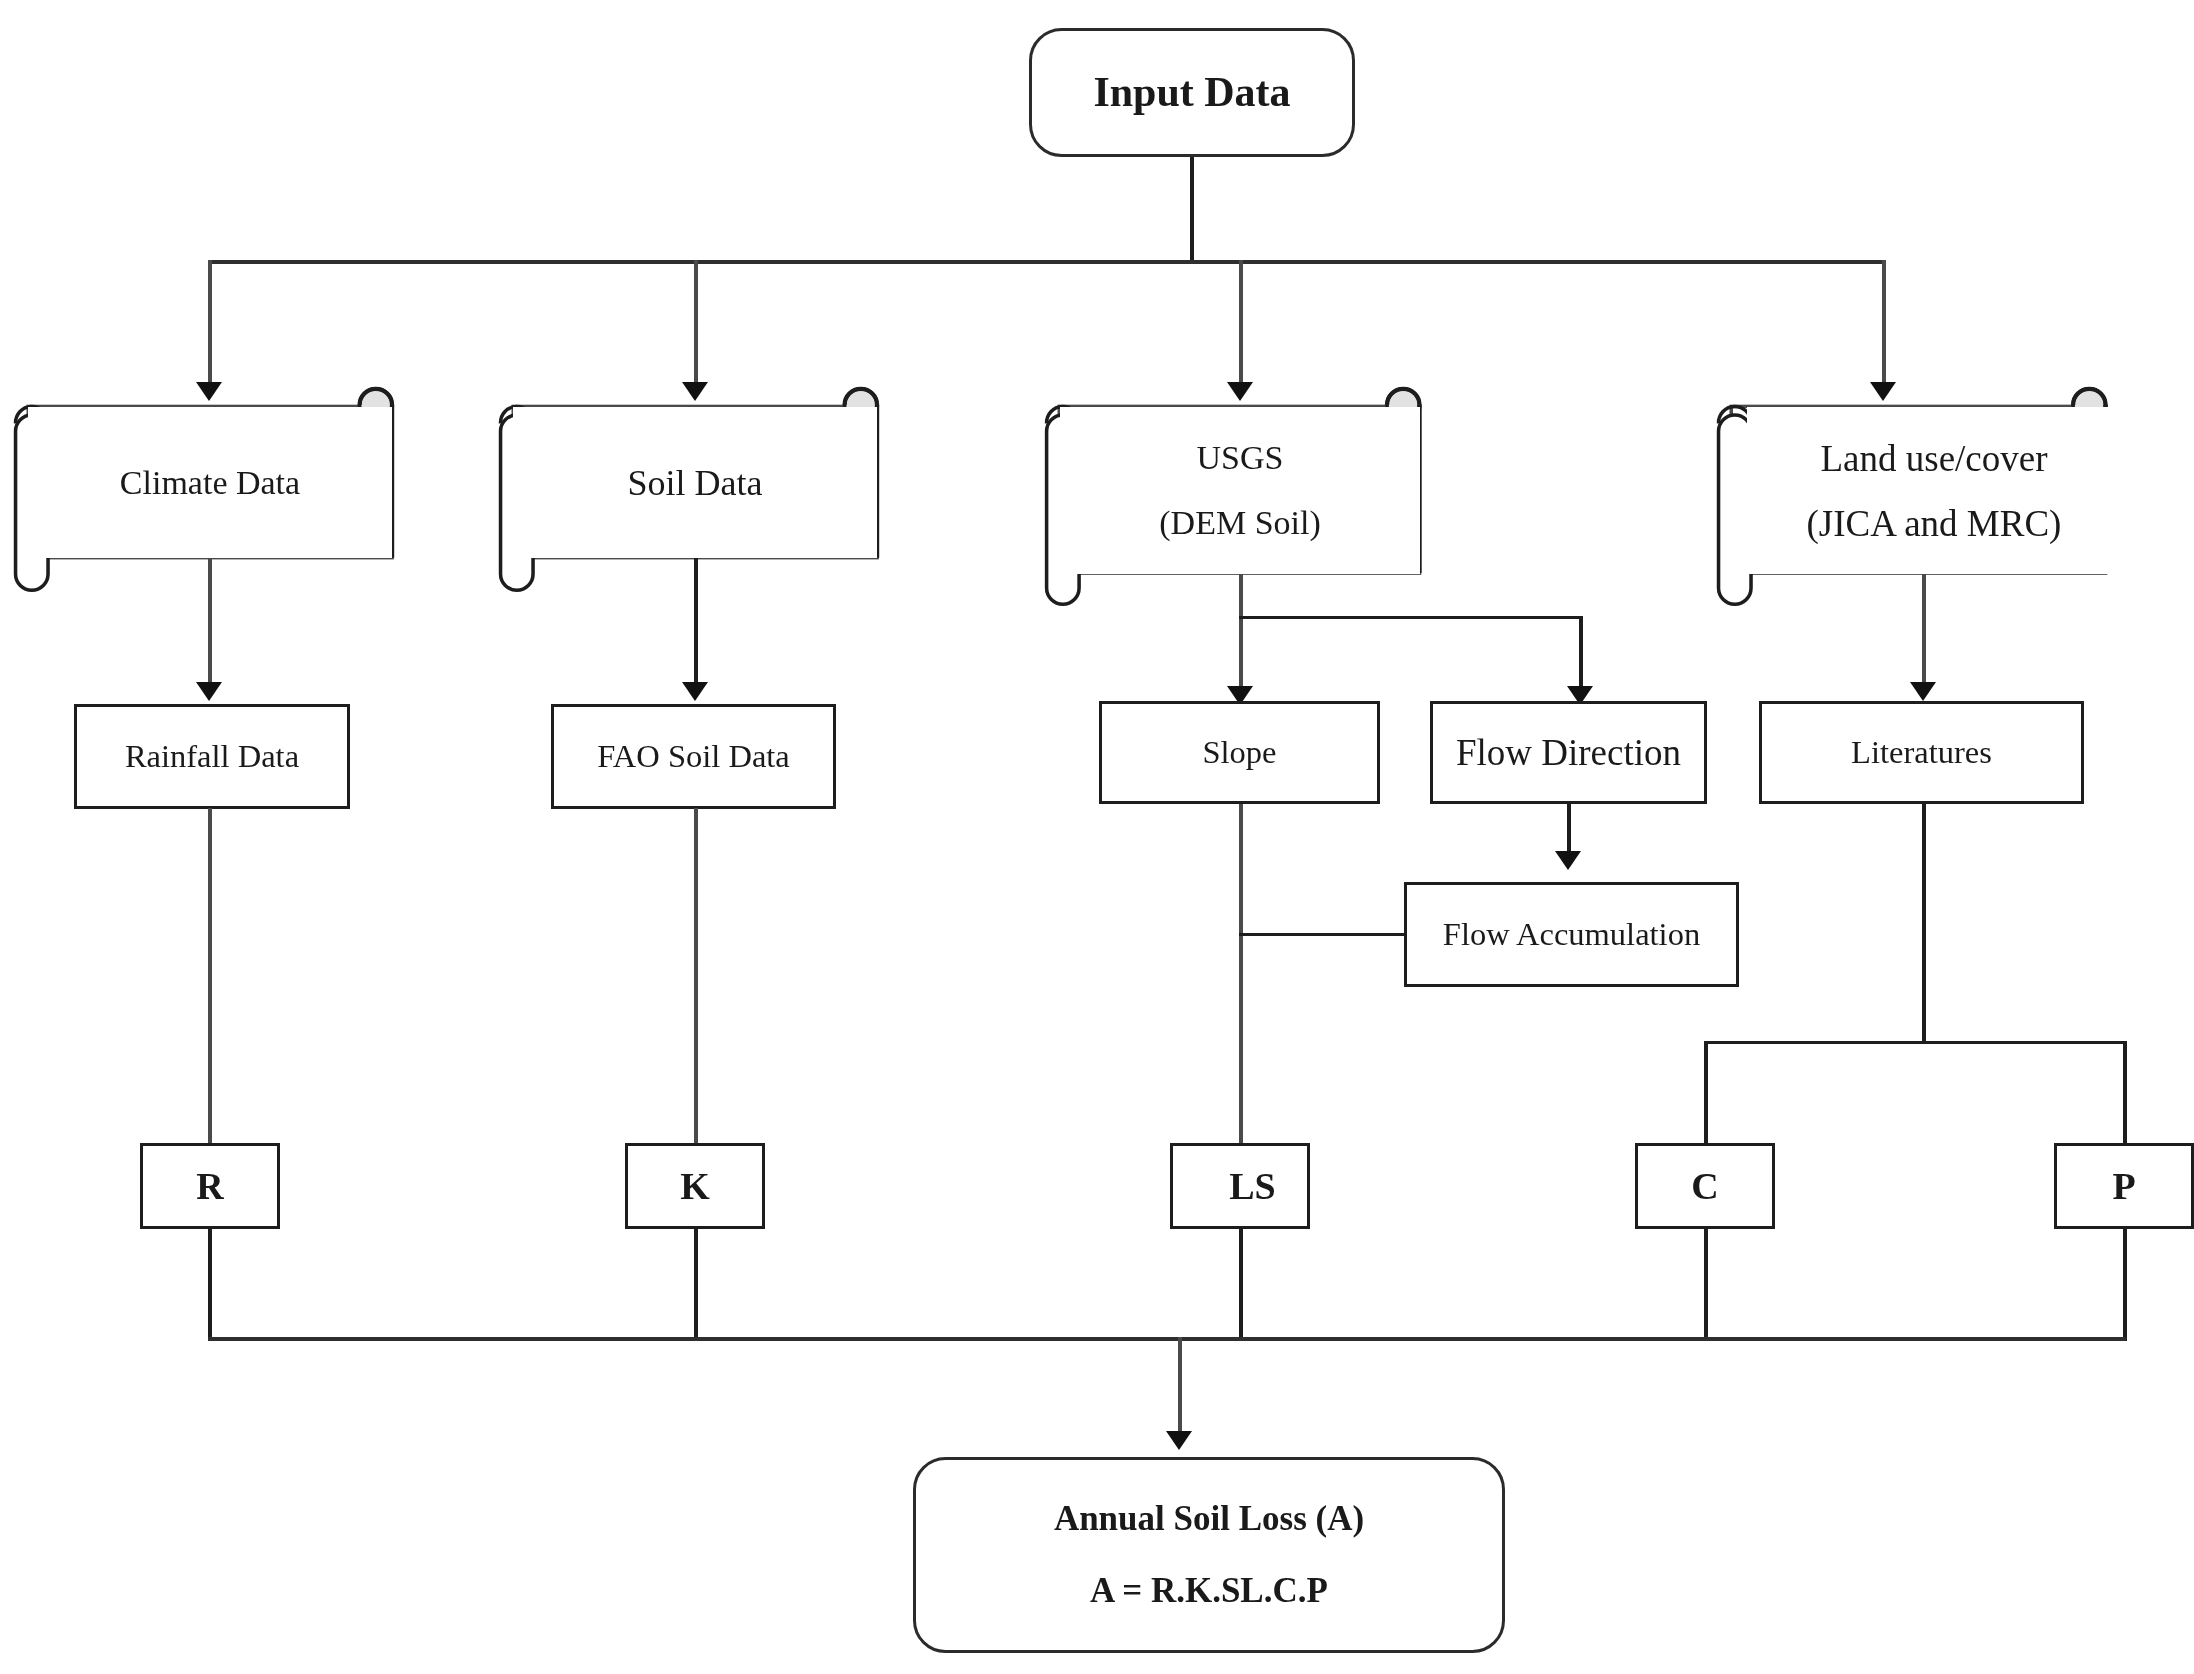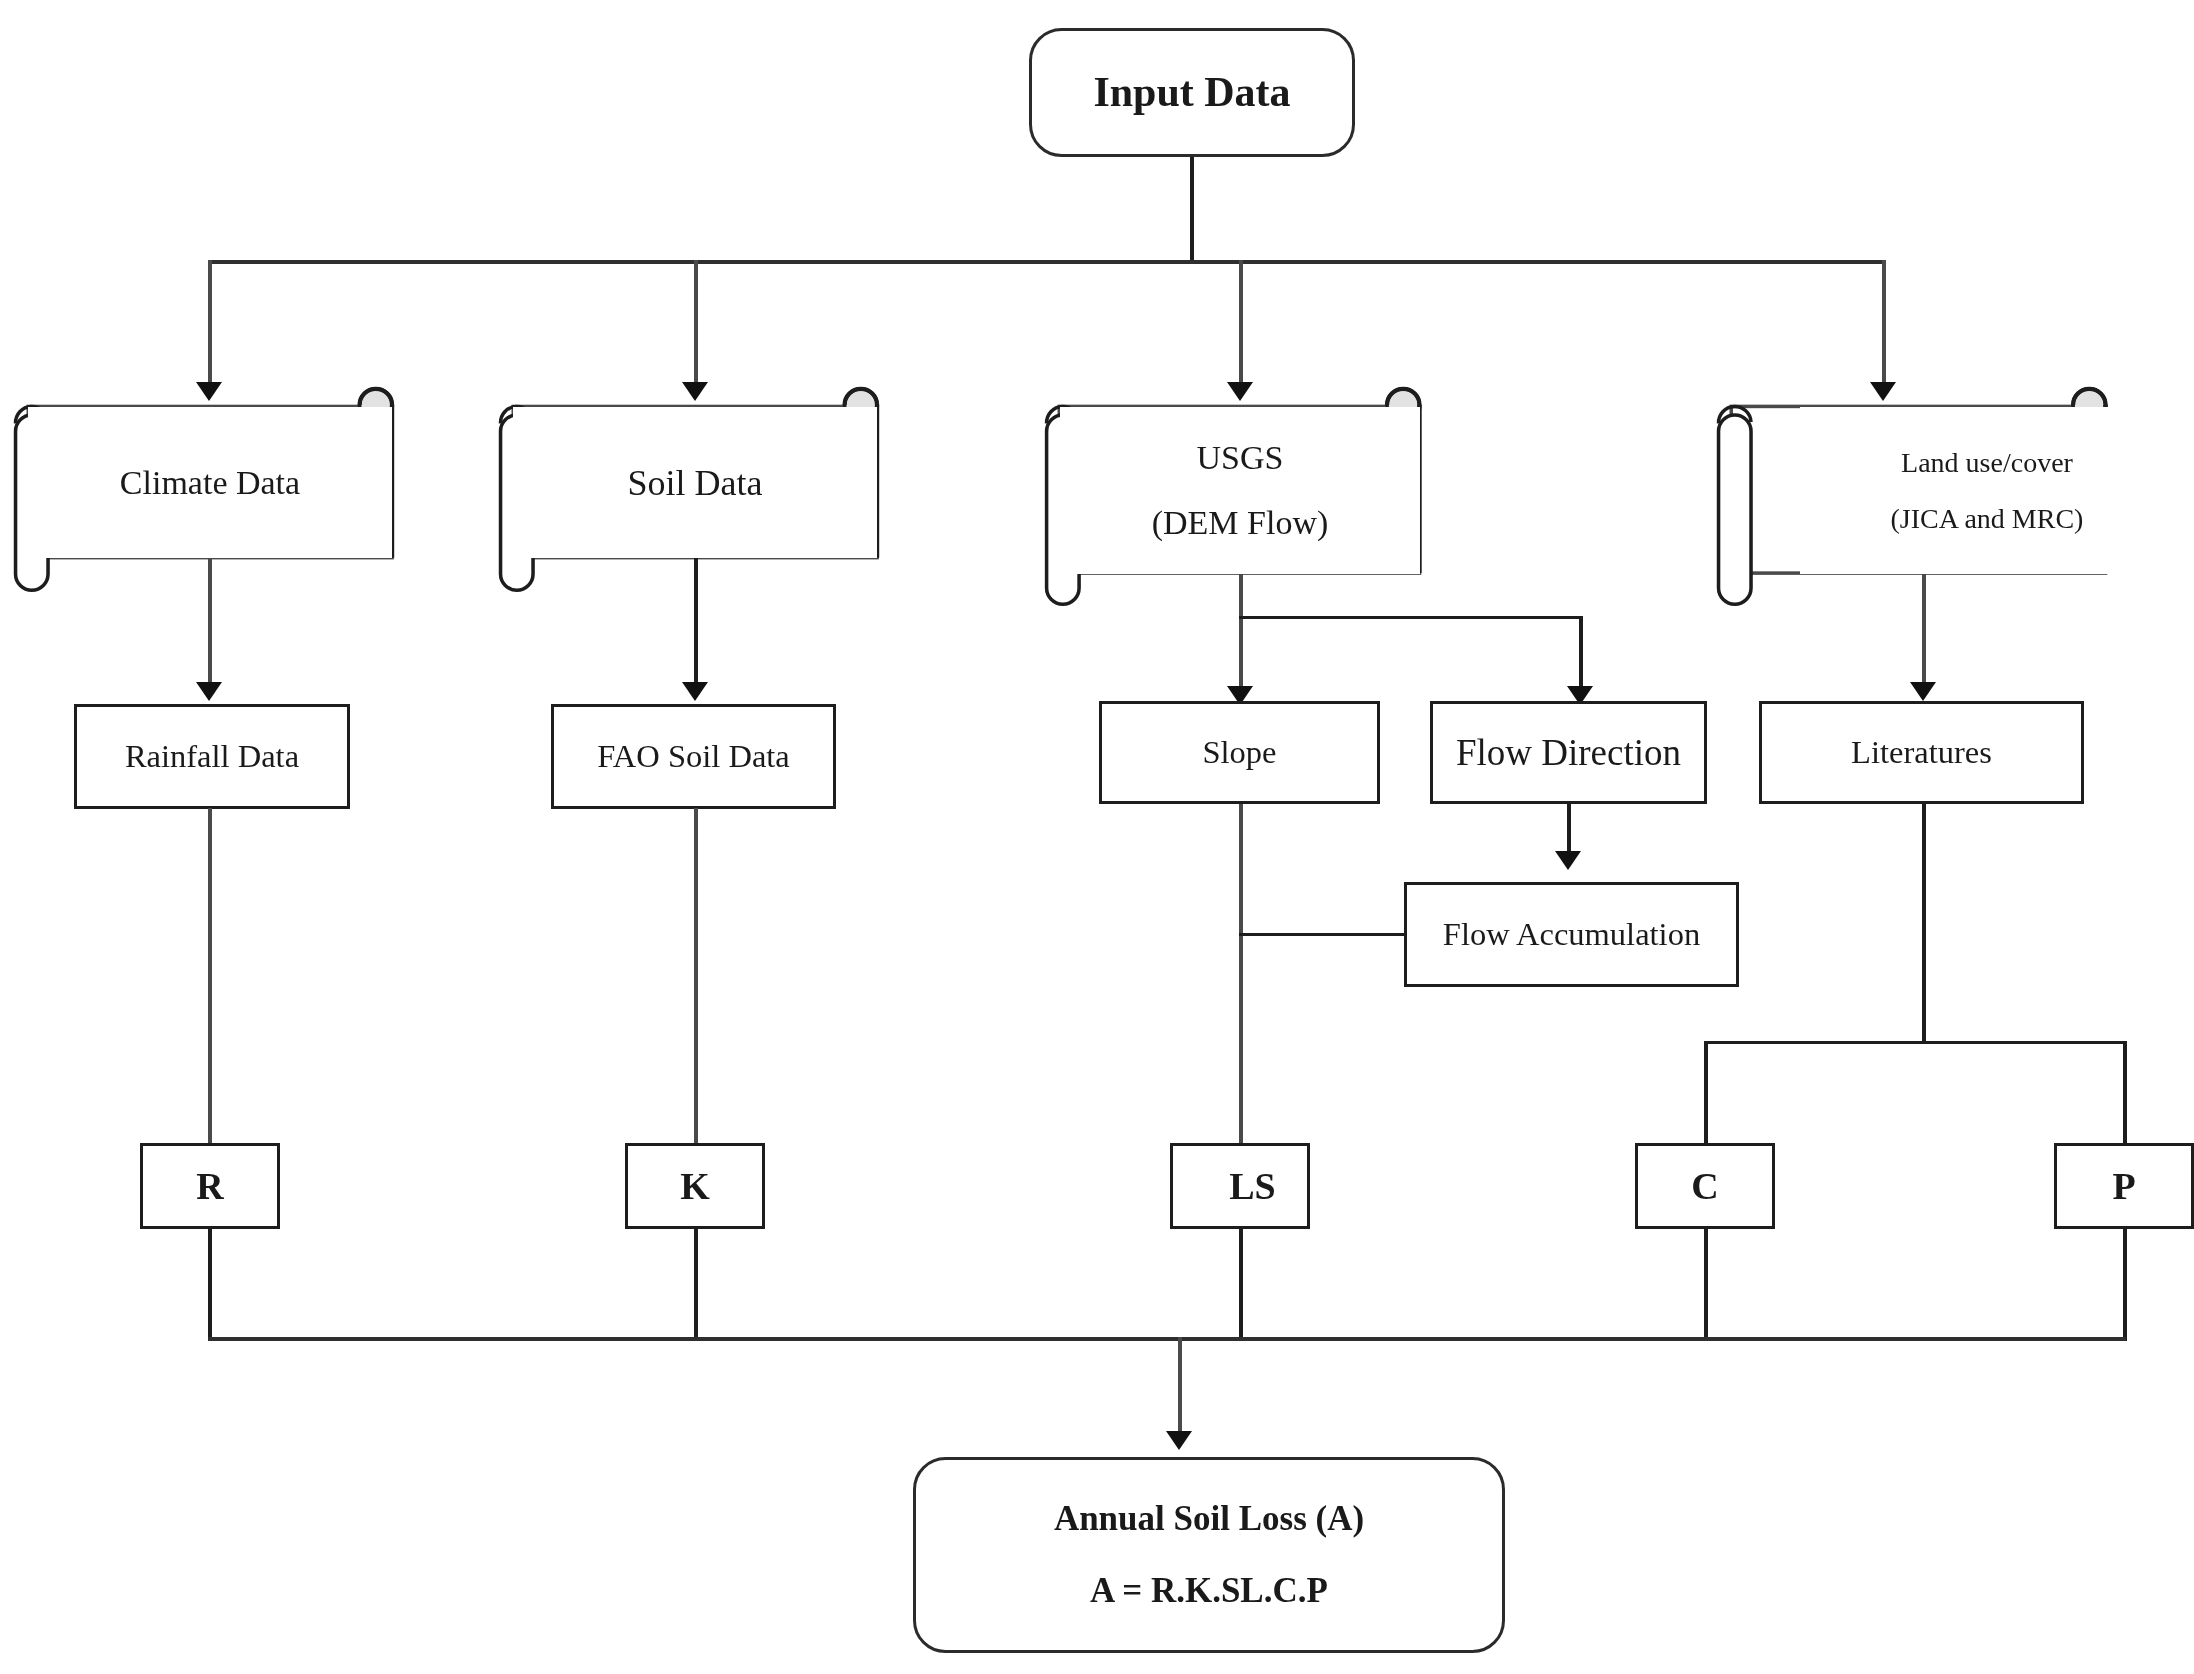--- a/index.html
+++ b/index.html
@@ -90,32 +90,32 @@
   <svg class="curl" style="left:1031px;top:381px;width:438px;height:226px;" viewBox="0 0 620 320" width="438" height="226">
     <rect x="40" y="36" width="510" height="236" fill="#fff" stroke="#4a4a4a" stroke-width="5"></rect>
     <rect x="22" y="48" width="46" height="268" rx="23" ry="23" fill="#fff" stroke="#1d1d1d" stroke-width="5"></rect>
     <path d="M 22 60 A 23 23 0 0 1 68 58" fill="none" stroke="#1d1d1d" stroke-width="5"></path>
     <circle cx="527" cy="34" r="23" fill="#e2e2e2" stroke="#1d1d1d" stroke-width="5"></circle>
     <path d="M 504 34 A 23 23 0 1 1 527 57" fill="none" stroke="#1d1d1d" stroke-width="6"></path>
     <line x1="550" y1="34" x2="550" y2="272" stroke="#1d1d1d" stroke-width="6"></line>
   </svg>
   <div class="scrollbox" style="left:1060px;top:407px;width:360px;height:167px;font-size:34px;gap:31px;justify-content:center;">
     <div class="ln">USGS</div>
-    <div class="ln">(DEM Flow)</div>
+    <div class="ln">(DEM Soil)</div>
   </div>
 
   <svg class="curl" style="left:1703px;top:381px;width:452px;height:226px;" viewBox="0 0 640 320" width="452" height="226">
     <rect x="40" y="36" width="530" height="236" fill="#fff" stroke="#4a4a4a" stroke-width="5"></rect>
     <rect x="22" y="48" width="46" height="268" rx="23" ry="23" fill="#fff" stroke="#1d1d1d" stroke-width="5"></rect>
     <path d="M 22 60 A 23 23 0 0 1 68 58" fill="none" stroke="#1d1d1d" stroke-width="5"></path>
     <circle cx="547" cy="34" r="23" fill="#e2e2e2" stroke="#1d1d1d" stroke-width="5"></circle>
     <path d="M 524 34 A 23 23 0 1 1 547 57" fill="none" stroke="#1d1d1d" stroke-width="6"></path>
     <line x1="570" y1="34" x2="570" y2="272" stroke="#1d1d1d" stroke-width="6"></line>
   </svg>
-  <div class="scrollbox" style="left:1800px;top:407px;width:374px;height:167px;font-size:28px;gap:28px;">
+  <div class="scrollbox" style="left:1747px;top:407px;width:374px;height:167px;font-size:37px;gap:28px;">
     <div class="ln">Land use/cover</div>
     <div class="ln">(JICA and MRC)</div>
   </div>
 
   <div class="vline" style="left:208px;top:558px;height:129px;"></div>
   <div class="arrow" style="left:196px;top:682px;"></div>
 
   <div class="vline dark" style="left:694px;top:558px;height:129px;"></div>
   <div class="arrow" style="left:682px;top:682px;"></div>
 

